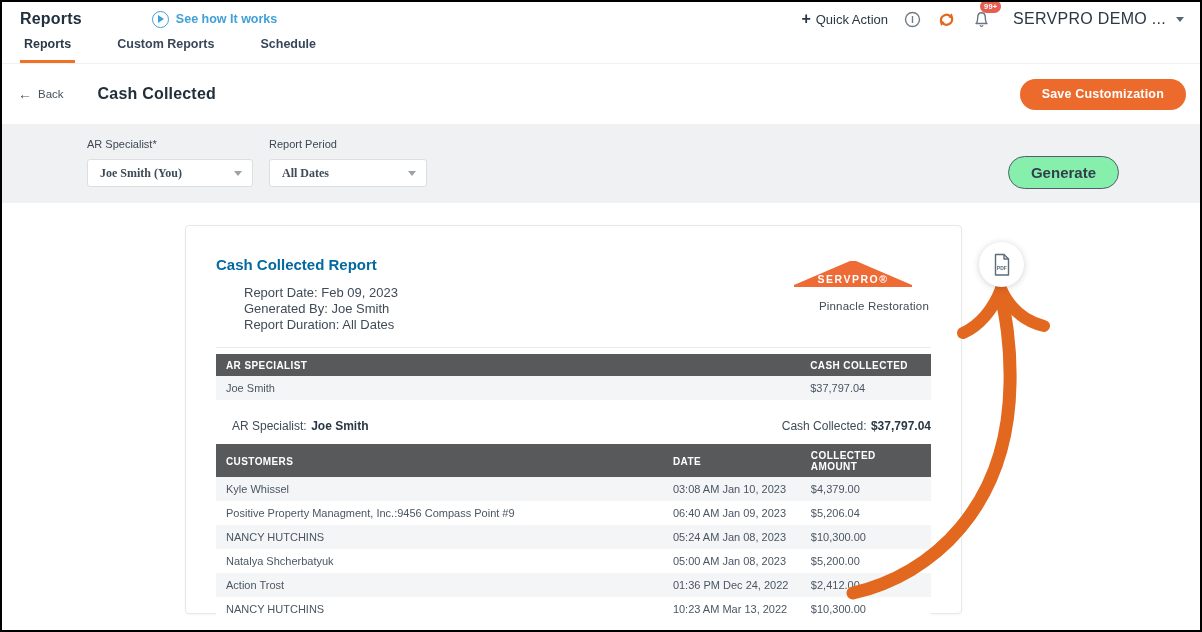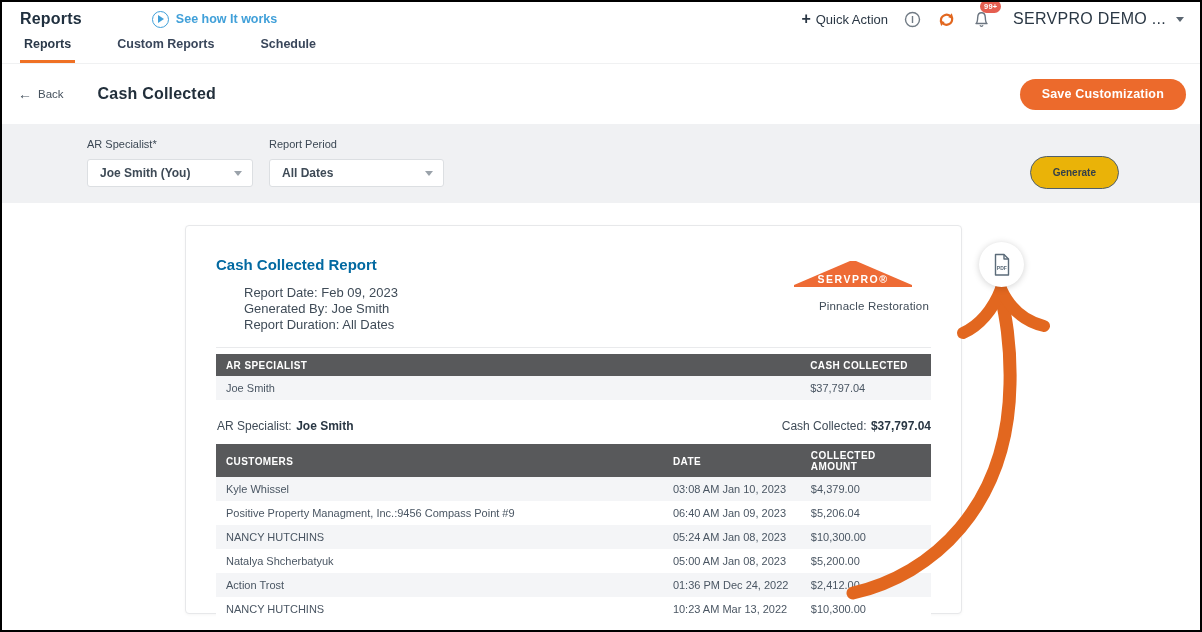--- a/index.html
+++ b/index.html
@@ -35,25 +35,25 @@
   .back .lbl { font-size:11.5px; color:#46525e; }
   .page-title { font-size:16px; font-weight:bold; color:#222f3b; margin-left:34px; letter-spacing:.2px; }
   .save-btn { margin-left:auto; background:#ec6a2c; color:#fff; font-size:12.5px; font-weight:bold; border:none; border-radius:17px; height:31px; padding:0 22px; cursor:pointer; letter-spacing:.2px; }
 
   
   .filterbar { position:absolute; top:122px; left:0; right:0; height:79px; background:#f0f1f3; }
   .filter-group { position:absolute; top:14px; }
   .fg-ar { left:85px; }
   .fg-period { left:267px; }
   .filter-label { font-size:11px; color:#3c4854; margin-bottom:9px; }
-  .select { width:166px; height:28px; background:#fff; border:1px solid #dcdfe2; border-radius:3px; display:flex; align-items:center; justify-content:space-between; padding:0 10px 0 12px; cursor:pointer; }
-  .fg-period .select { width:175px; }
+  .select { width:166px; height:28px; background:#fff; border:1px solid #dcdfe2; border-radius:3px; display:flex; align-items:center; justify-content:space-between; padding:0 10px 0 12px; cursor:pointer;font-family:Liberation Serif, serif; }
+  .fg-period .select { width:158px; }
   .select .val { font-size:12px; font-weight:bold; color:#3e4a56; }
   .select .caret-down { border-top-color:#9aa2aa; border-left-width:4px; border-right-width:4px; }
-  .generate-btn { position:absolute; top:32px; right:81px; height:33px; padding:0 22px; background:#eab308; border:1.5px solid #505f6b; border-radius:17px; font-size:10px; font-weight:bold; color:#323f4a; cursor:pointer; font-family:"Liberation Sans", sans-serif; }
+  .generate-btn { position:absolute; top:32px; right:81px; height:33px; padding:0 22px; background:#86efac; border:1.5px solid #505f6b; border-radius:17px; font-size:15px; font-weight:bold; color:#323f4a; cursor:pointer; font-family:"Liberation Sans", sans-serif; }
 
   
   .card { position:absolute; left:183px; top:223px; width:777px; height:389px; background:#fff; border:1px solid #e7e8ea; border-radius:4px; box-shadow:0 1px 3px rgba(0,0,0,.04); padding:30px 30px 0 30px; }
   .card-head { display:flex; justify-content:space-between; }
   .report-title { font-size:15px; font-weight:bold; color:#0369a1; margin-bottom:12px; }
   .meta-line { font-size:13px; color:#3f4b57; line-height:16px;margin-left:28px; }
   .brand { text-align:right; padding-right:2px; }
   .brand svg { display:block; margin:4px auto 10px auto; }
   .company { font-size:11.5px; color:#3f4b57; letter-spacing:.2px;margin-left:41px; }
   .card-divider { border:none; border-top:1px solid #e9eaec; margin:14px 0 0 0; }
@@ -61,21 +61,21 @@
   table { width:100%; border-collapse:collapse; table-layout:fixed; }
   thead th { background:#58595b; color:#fff; font-size:10px; font-weight:bold; text-align:left; letter-spacing:.4px; padding:6px 10px 5px 10px; text-transform:uppercase; }
   tbody td { font-size:11px; color:#4a5663; padding:6px 10px; overflow:hidden; white-space:nowrap; text-overflow:ellipsis; }
   .summary-table { margin-top:6px; }
   .summary-table tbody tr { background:#f4f5f7; }
   .detail-table tbody tr:nth-child(odd) { background:#f4f5f7; }
   .detail-table tbody tr:nth-child(even) { background:#fff; }
   .col-spec { width:81.7%; } .col-cash { width:18.3%; }
   .col-cust { width:62.5%; } .col-date { width:19.3%; } .col-amt { width:18.2%; }
 
-  .group-row { display:flex; justify-content:space-between; align-items:center; margin:16px 0 10px 1px; }
+  .group-row { display:flex; justify-content:space-between; align-items:center; margin:16px 0 10px 16px; }
   .group-row .lbl { font-size:12px; color:#3f4b57; }
   .group-row .val { font-size:12px; font-weight:bold; color:#2a3744; }
 
   
   .pdf-btn { position:absolute; left:977px; top:240px; width:45px; height:45px; background:#fff; border:none; border-radius:50%; box-shadow:0 1px 7px rgba(0,0,0,.18); display:flex; align-items:center; justify-content:center; cursor:pointer; z-index:3; }
   .arrow-overlay { position:absolute; left:0; top:0; width:1202px; height:632px; pointer-events:none; z-index:2; }
 </style>
 </head>
 <body>
 

